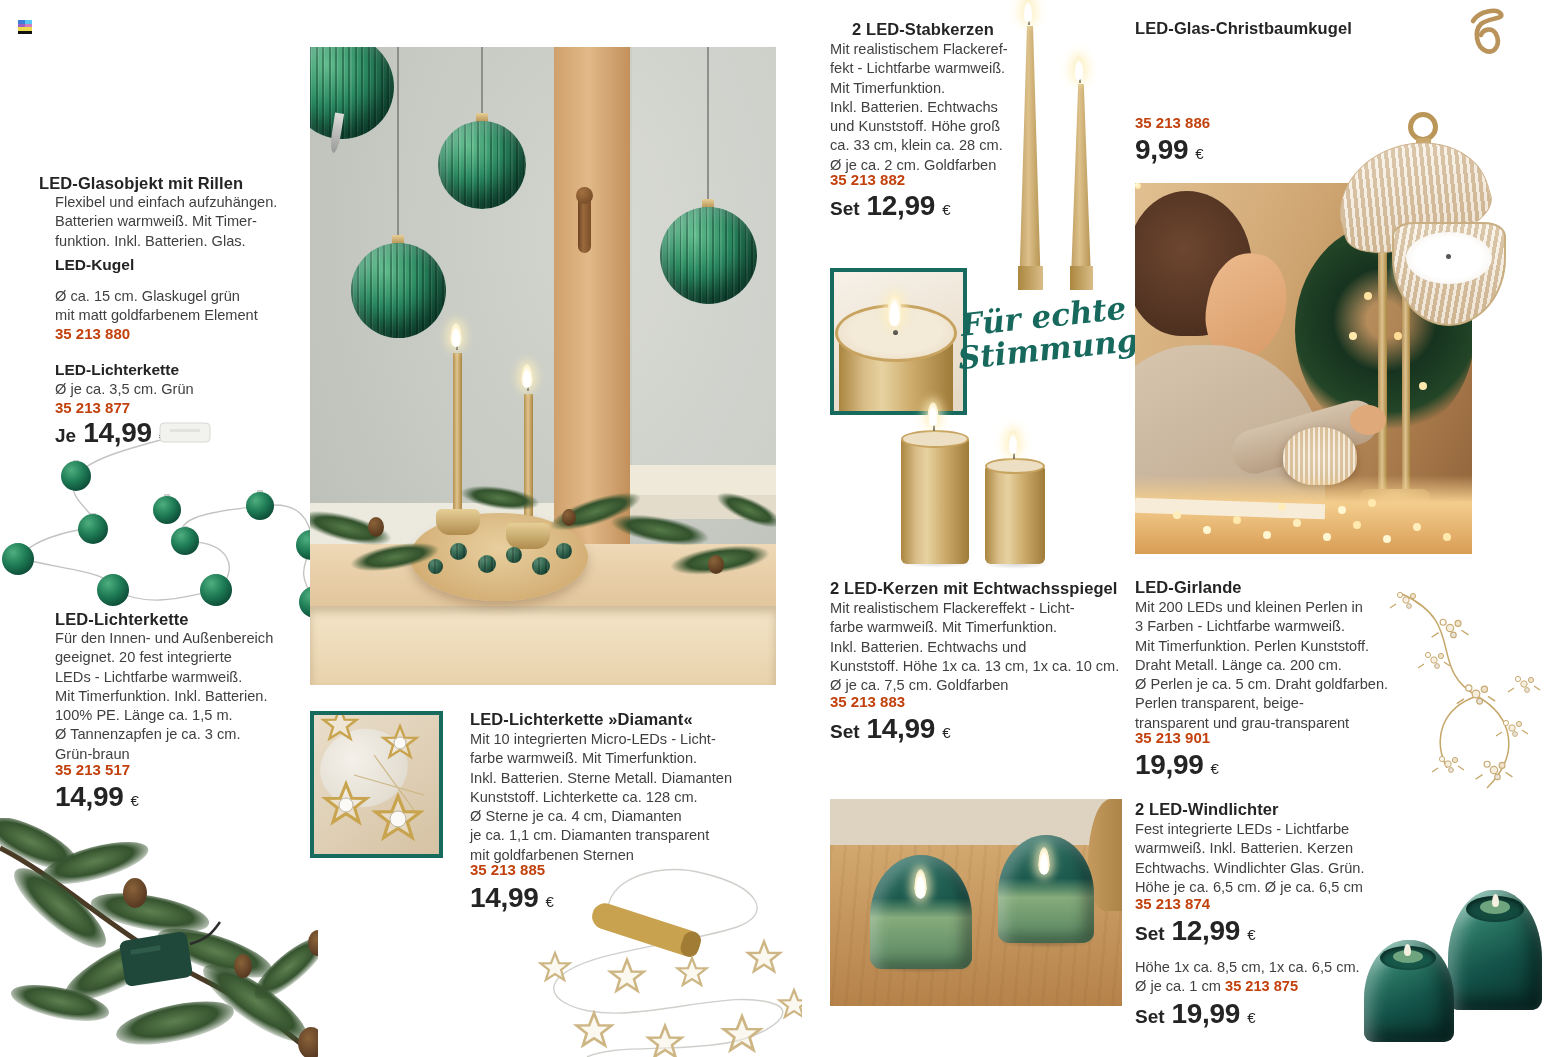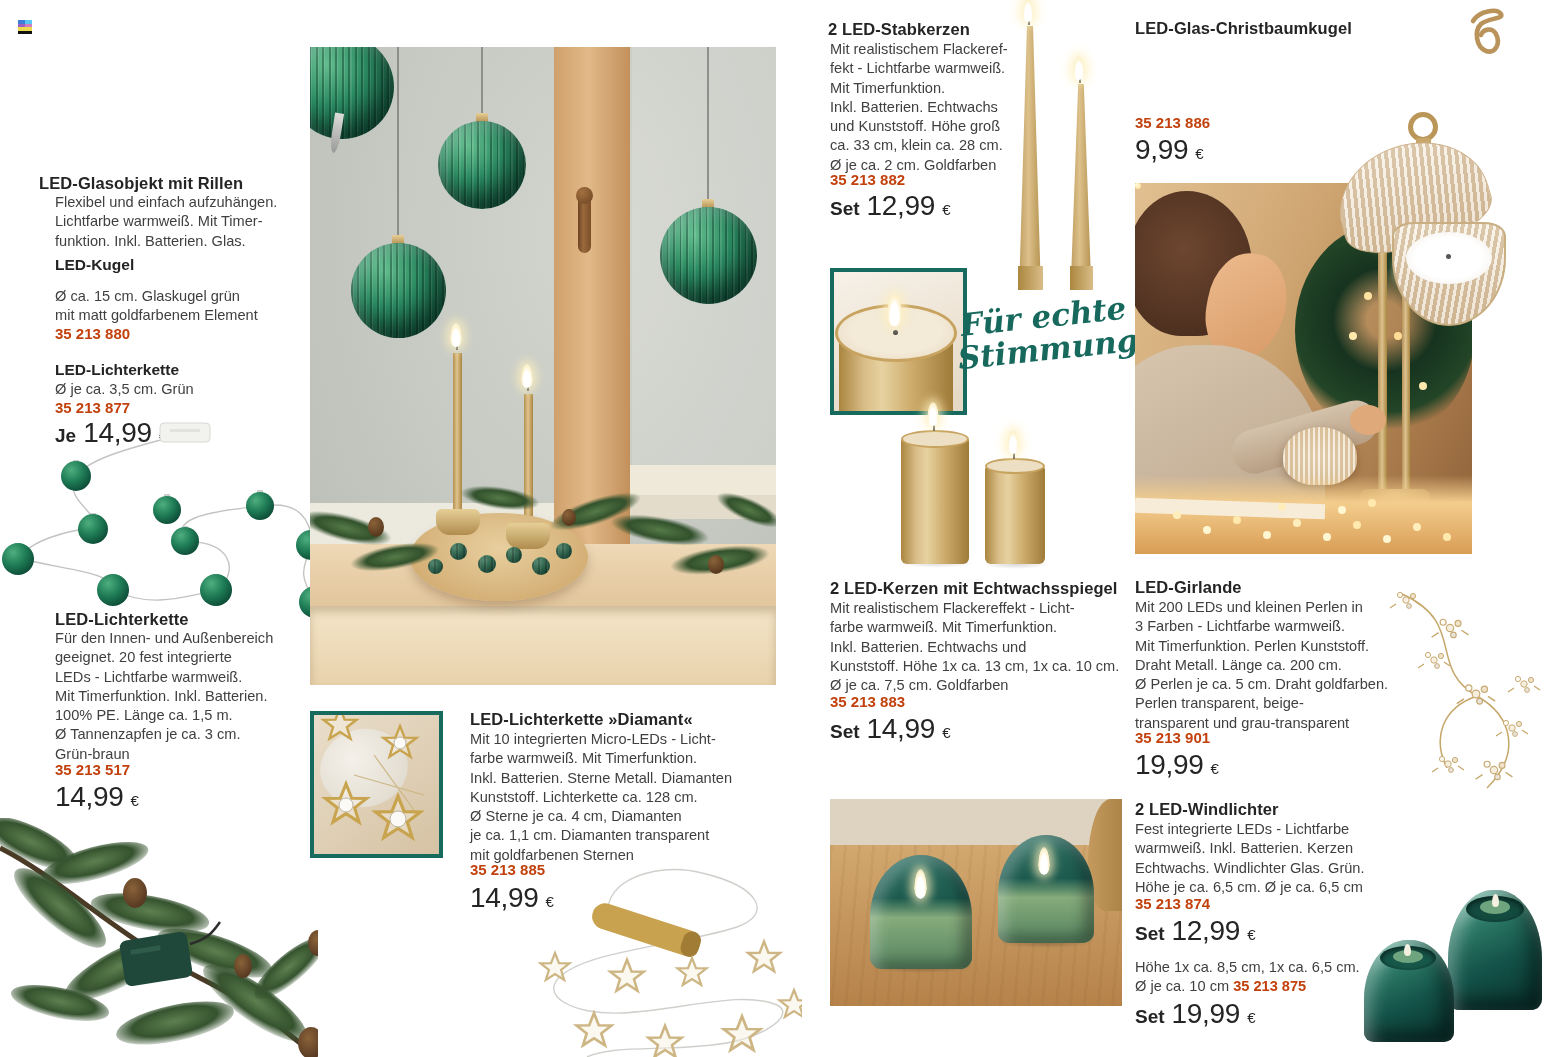--- a/index.html
+++ b/index.html
@@ -6,21 +6,21 @@
   .page{position:relative;width:1550px;height:1057px;background:#fff;overflow:hidden;
         font-family:"Liberation Sans",sans-serif;color:#3d3d3d;}
   .abs{position:absolute;}
   .title{font-size:16.5px;font-weight:bold;color:#242424;letter-spacing:.1px;}
   .subtitle{font-size:15.5px;font-weight:bold;color:#242424;}
   .lines>div{font-size:14.6px;line-height:19.3px;color:#3f3f3f;}
   .sku{font-size:15px;font-weight:bold;color:#c2410c;}
   .price{display:flex;align-items:baseline;gap:7px;color:#242424;}
   .price .prefix{font-size:19px;font-weight:bold;}
   .price .prefix:empty{display:none;}
-  .price .amount{font-size:28px;font-weight:normal;letter-spacing:-.3px;}
+  .price .amount{font-size:28px;font-weight:bold;letter-spacing:-.3px;}
   .price .cur{font-size:15px;}
   .tagline{font-family:"DejaVu Serif",serif;font-style:italic;font-weight:bold;
            color:#17695d;font-size:31px;line-height:1.08;transform:rotate(-6deg);}
   .tealframe{border:4px solid #176b5e;box-sizing:border-box;background:#fff;}
   
   .win{background:radial-gradient(ellipse at 60% 30%, #d2d5cd 0%, #c7cac3 50%, #b8bcb4 100%);overflow:hidden;}
   .wood{background:linear-gradient(90deg,#cfa06b,#e2b988 45%,#c2905b);}
   .bauble{border-radius:50%;
      background:repeating-linear-gradient(90deg, rgba(6,45,30,.38) 0 1.6px, rgba(255,255,255,.10) 1.6px 3px, rgba(0,0,0,0) 3px 6.5px),
      radial-gradient(circle at 35% 28%, #63bd8e 0%, #2a8a60 40%, #176448 70%, #0d4634 100%);
@@ -57,21 +57,21 @@
 
   <div class="abs" style="left:1466px;top:6px;width:42px;height:54px">
     <svg width="42" height="54" viewBox="0 0 42 54">
       <path d="M7 15 C13 5,31 2,35 8 C38 13,22 12,15 18 C8 25,10 41,20 45 C29 48,35 38,30 28 C26 21,17 23,15 29" fill="none" stroke="#b9935a" stroke-width="4.6" stroke-linecap="round"></path>
     </svg>
   </div>
 
   <div class="abs title" style="left:39px;top:174px">LED-Glasobjekt mit Rillen</div>
   <div class="abs lines" style="left:55px;top:193px">
       <div>Flexibel und einfach aufzuhängen.</div>
-      <div>Lichtfarbe warmweiß. Mit Timer-</div>
+      <div>Batterien warmweiß. Mit Timer-</div>
       <div>funktion. Inkl. Batterien. Glas.</div>
     </div>
   <div class="abs subtitle" style="left:55px;top:256px">LED-Kugel</div>
   <div class="abs lines" style="left:55px;top:287px">
       <div>Ø ca. 15 cm. Glaskugel grün</div>
       <div>mit matt goldfarbenem Element</div>
     </div>
   <div class="abs sku" style="left:55px;top:325px">35 213 880</div>
   <div class="abs subtitle" style="left:55px;top:361px">LED-Lichterkette</div>
   <div class="abs lines" style="left:55px;top:380px">
@@ -311,21 +311,21 @@
       <use href="#wstar" transform="translate(95,122) scale(1.15)"></use>
       <use href="#wstar" transform="translate(160,118)"></use>
       <use href="#wstar" transform="translate(232,103) scale(1.1)"></use>
       <use href="#wstar" transform="translate(62,176) scale(1.2)"></use>
       <use href="#wstar" transform="translate(133,188) scale(1.15)"></use>
       <use href="#wstar" transform="translate(210,180) scale(1.25)"></use>
       <use href="#wstar" transform="translate(262,150)"></use>
     </svg>
   </div>
 
-  <div class="abs title" style="left:828px;top:20px">2 LED-Stabkerzen</div>
+  <div class="abs title" style="left:852px;top:20px">2 LED-Stabkerzen</div>
   <div class="abs lines" style="left:830px;top:40px">
       <div>Mit realistischem Flackeref-</div>
       <div>fekt - Lichtfarbe warmweiß.</div>
       <div>Mit Timerfunktion.</div>
       <div>Inkl. Batterien. Echtwachs</div>
       <div>und Kunststoff. Höhe groß</div>
       <div>ca. 33 cm, klein ca. 28 cm.</div>
       <div>Ø je ca. 2 cm. Goldfarben</div>
     </div>
   <div class="abs sku" style="left:830px;top:171px">35 213 882</div>
@@ -488,21 +488,21 @@
       <div>Höhe je ca. 6,5 cm. Ø je ca. 6,5 cm</div>
     </div>
   <div class="abs sku" style="left:1135px;top:895px">35 213 874</div>
   <div class="abs price" style="left:1135px;top:915px">
     <span class="prefix">Set</span>
     <span class="amount">12,99</span>
     <span class="cur">€</span>
   </div>
   <div class="abs lines" style="left:1135px;top:958px">
     <div>Höhe 1x ca. 8,5 cm, 1x ca. 6,5 cm.</div>
-    <div><span>Ø je ca. 10 cm</span> <span class="sku" style="font-size:14.6px">35 213 875</span></div>
+    <div><span>Ø je ca. 1 cm</span> <span class="sku" style="font-size:14.6px">35 213 875</span></div>
   </div>
   <div class="abs price" style="left:1135px;top:998px">
     <span class="prefix">Set</span>
     <span class="amount">19,99</span>
     <span class="cur">€</span>
   </div>
 
   <div class="abs" style="left:1362px;top:878px;width:182px;height:172px">
     <div class="glass-teal abs" style="left:86px;top:12px;width:94px;height:120px"></div>
     <div class="abs" style="left:104px;top:18px;width:58px;height:26px;border-radius:50%;background:radial-gradient(#134b3f 55%,#0c3b33);box-shadow:inset 0 3px 6px rgba(0,0,0,.5)"></div>

